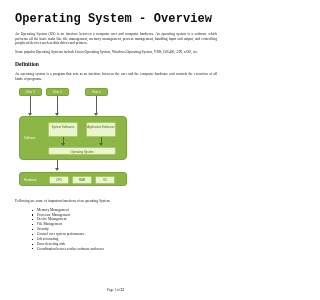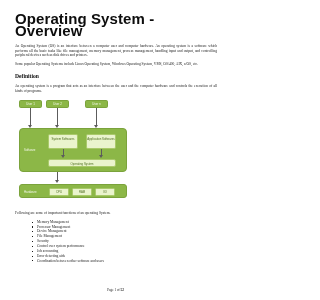--- a/index.html
+++ b/index.html
@@ -16,23 +16,23 @@
   }
   .page {
     position: relative;
     width: 231px;
     height: 300px;
     background: #ffffff;
     box-sizing: border-box;
     padding: 13px 14px 0 15px;
   }
   .doc-title {
-    font-family: Liberation Sans, sans-serif;
+    font-family: Liberation Mono, monospace;
     font-weight: bold;
-    font-size: 15px;
+    font-size: 12px;
     line-height: 12px;
     letter-spacing: 0.1px;
     margin: 0 0 7px 0;
     color: #0d0d0d;
   }
   .para {
     font-size: 3.55px;
     line-height: 4.6px;
     text-align: justify;
     margin: 0 0 4.6px 0;

